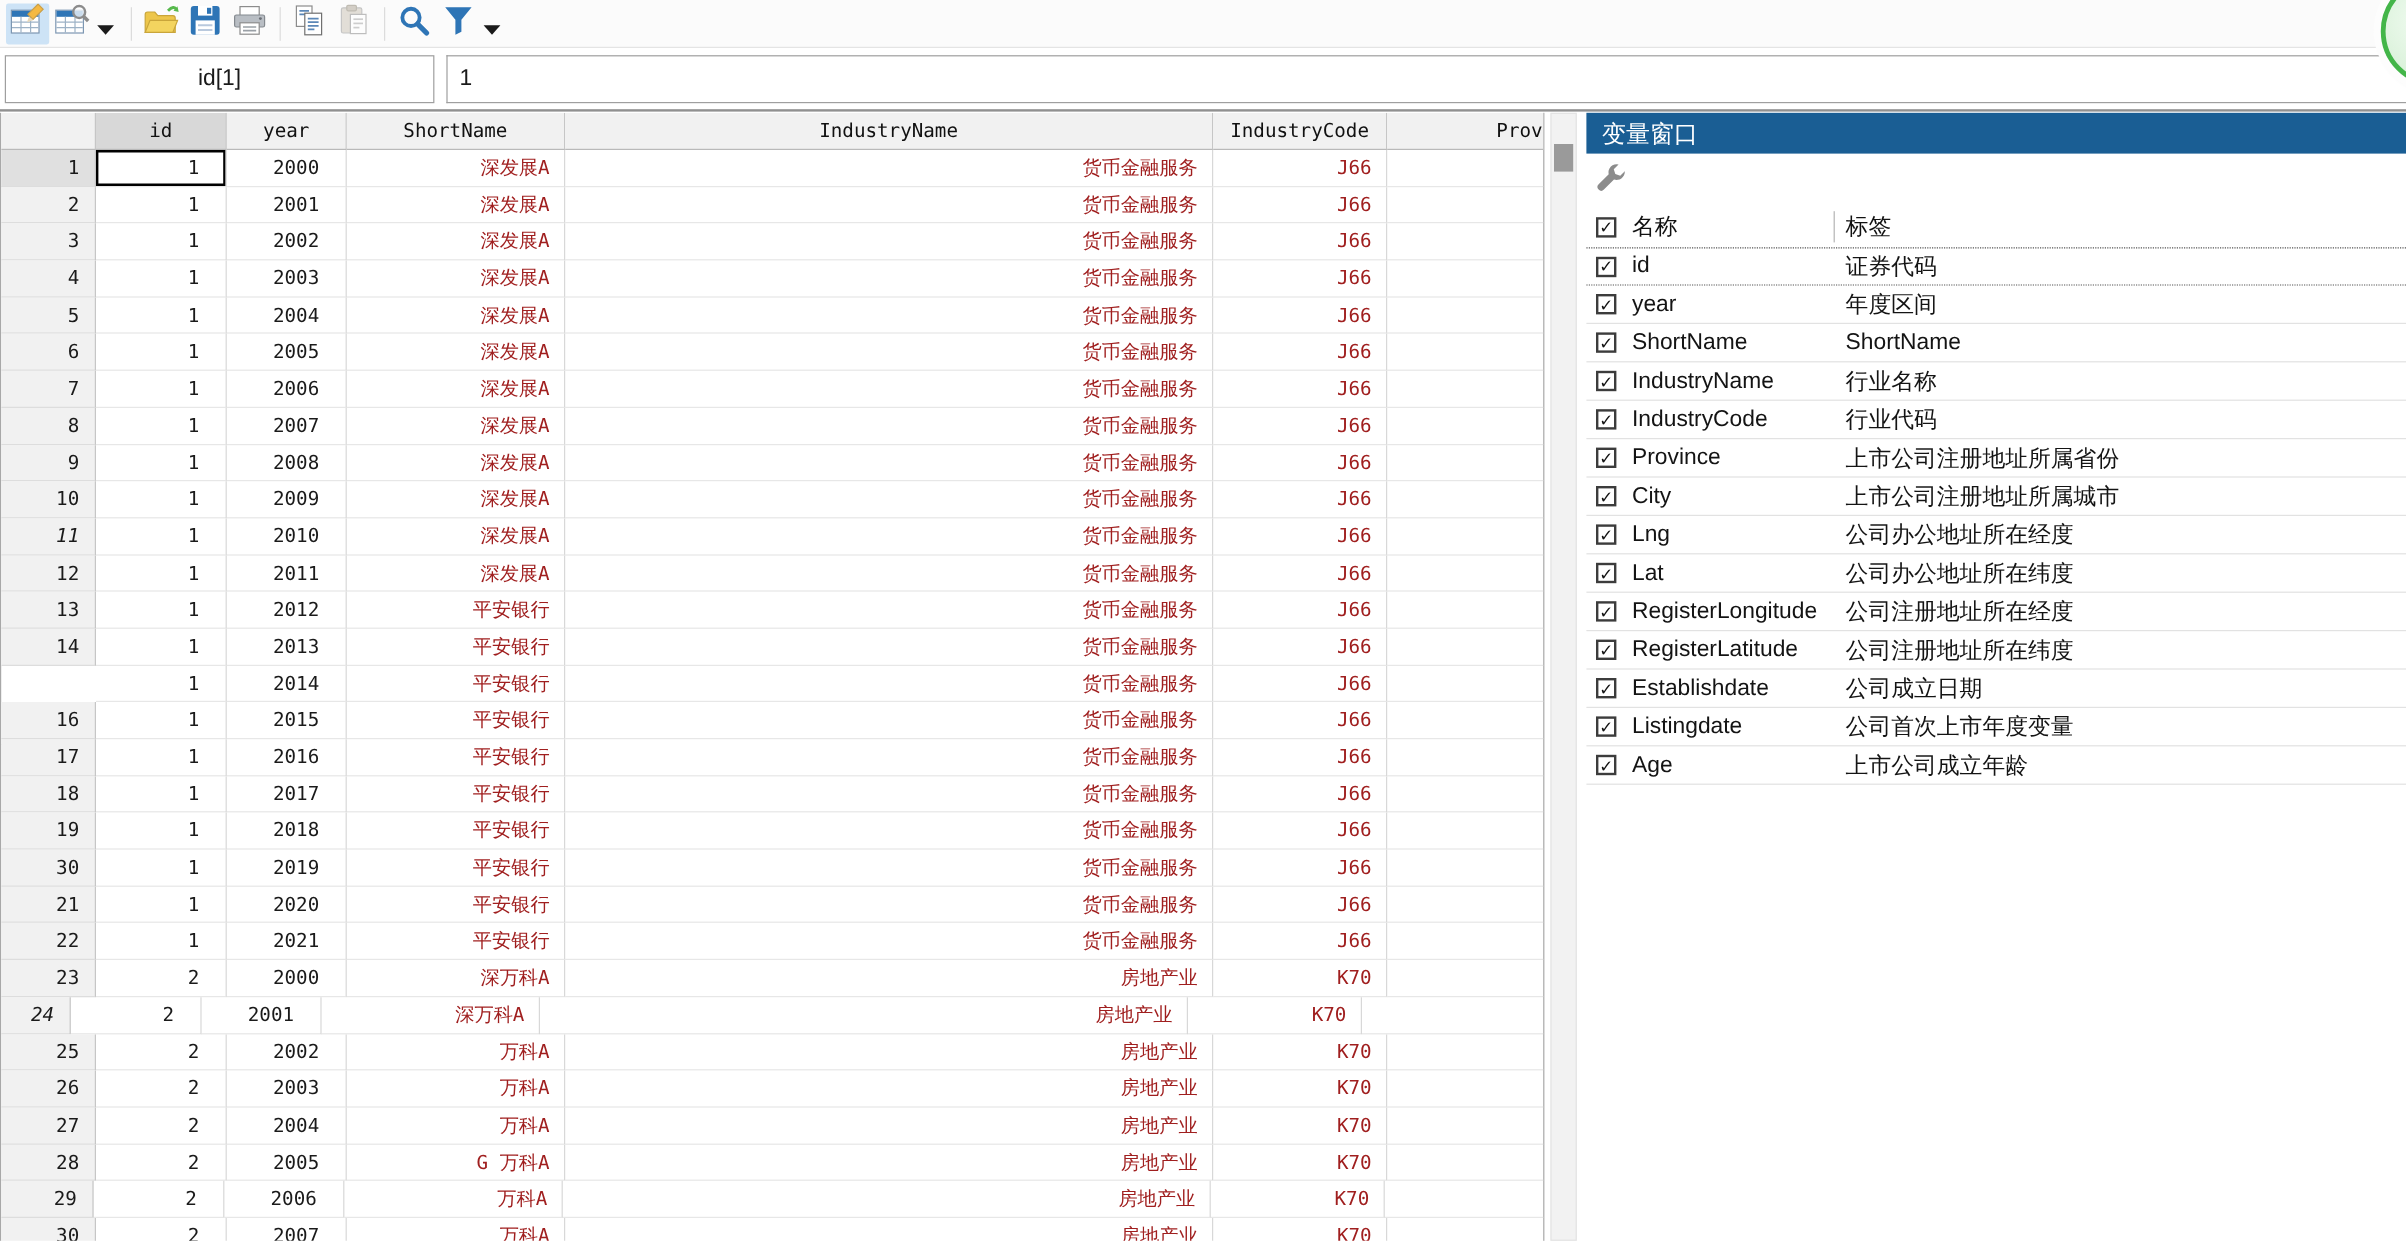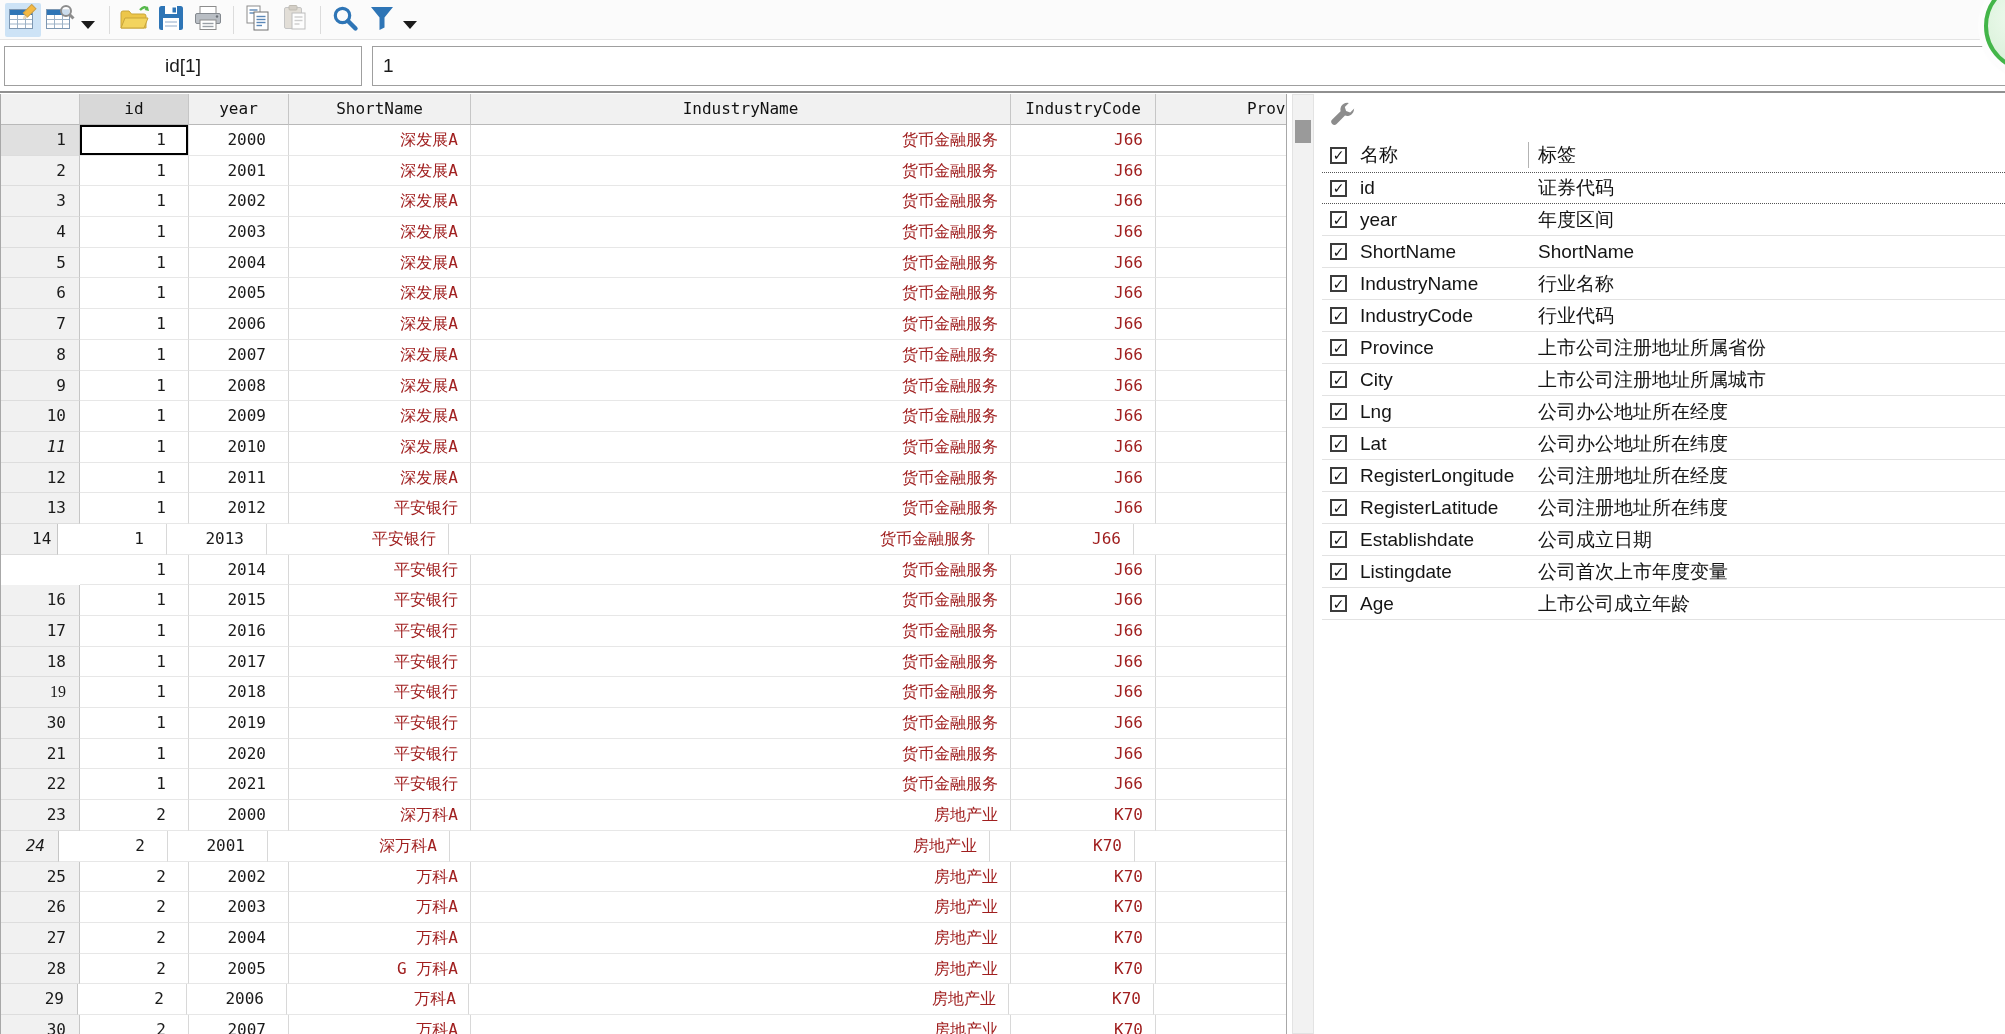--- a/index.html
+++ b/index.html
@@ -300,21 +300,21 @@
     <div class="g-row">
       <div class="g-cell rownum" style="width: 79px;">13</div>
       <div class="g-cell num" style="width: 109px;">1</div>
       <div class="g-cell num" style="width: 100px;">2012</div>
       <div class="g-cell str" style="width: 182px;">平安银行</div>
       <div class="g-cell str" style="width: 540px;">货币金融服务</div>
       <div class="g-cell str" style="width: 145px;">J66</div>
       <div class="g-cell str" style="width: 260px;"></div>
     </div>
     <div class="g-row">
-      <div class="g-cell rownum" style="width: 57px; padding-left: 31px;">14</div>
+      <div class="g-cell rownum" style="width: 79px; padding-left: 31px;">14</div>
       <div class="g-cell num" style="width: 109px;">1</div>
       <div class="g-cell num" style="width: 100px;">2013</div>
       <div class="g-cell str" style="width: 182px;">平安银行</div>
       <div class="g-cell str" style="width: 540px;">货币金融服务</div>
       <div class="g-cell str" style="width: 145px;">J66</div>
       <div class="g-cell str" style="width: 260px;"></div>
     </div>
     <div class="g-row">
       <div class="g-cell rownum" style="width: 79px; margin-top: 36px;">15</div>
       <div class="g-cell num" style="width: 109px;">1</div>
@@ -345,21 +345,21 @@
     <div class="g-row">
       <div class="g-cell rownum" style="width: 79px;">18</div>
       <div class="g-cell num" style="width: 109px;">1</div>
       <div class="g-cell num" style="width: 100px;">2017</div>
       <div class="g-cell str" style="width: 182px;">平安银行</div>
       <div class="g-cell str" style="width: 540px;">货币金融服务</div>
       <div class="g-cell str" style="width: 145px;">J66</div>
       <div class="g-cell str" style="width: 260px;"></div>
     </div>
     <div class="g-row">
-      <div class="g-cell rownum" style="width: 79px; font-family: Liberation Serif, serif;">19</div>
+      <div class="g-cell rownum" style="width: 79px;">19</div>
       <div class="g-cell num" style="width: 109px;">1</div>
       <div class="g-cell num" style="width: 100px;">2018</div>
       <div class="g-cell str" style="width: 182px;">平安银行</div>
       <div class="g-cell str" style="width: 540px;">货币金融服务</div>
       <div class="g-cell str" style="width: 145px;">J66</div>
       <div class="g-cell str" style="width: 260px;"></div>
     </div>
     <div class="g-row">
       <div class="g-cell rownum" style="width: 79px;">30</div>
       <div class="g-cell num" style="width: 109px;">1</div>
@@ -459,20 +459,23 @@
       <div class="g-cell str" style="width: 145px;">K70</div>
       <div class="g-cell str" style="width: 260px;"></div>
     </div>
   </div>
 
 <div class="vscroll">
   <div class="vthumb"></div>
 </div>
 
 <div class="panel">
+  <div class="panel-header">
+    <span>变量窗口</span>
+  </div>
   <div class="filter-row">
     <span class="wrench-wrap">
       <svg width="28" height="28" viewBox="0 0 28 28">
         <path d="M26 7.2a6.8 6.8 0 0 1-9 6.4L8.6 22a3.1 3.1 0 1 1-4.4-4.4L12.6 9.2A6.8 6.8 0 0 1 20.8 1l-4 4 1.3 4.1 4.1 1.3 4-4c.2.3-.2.4-.2.8z" fill="#8c8c8c"></path>
       </svg>
     </span>
   </div>
   <div class="vars-header">
     <span class="cb">✓</span>
     <span class="hname">名称</span>

